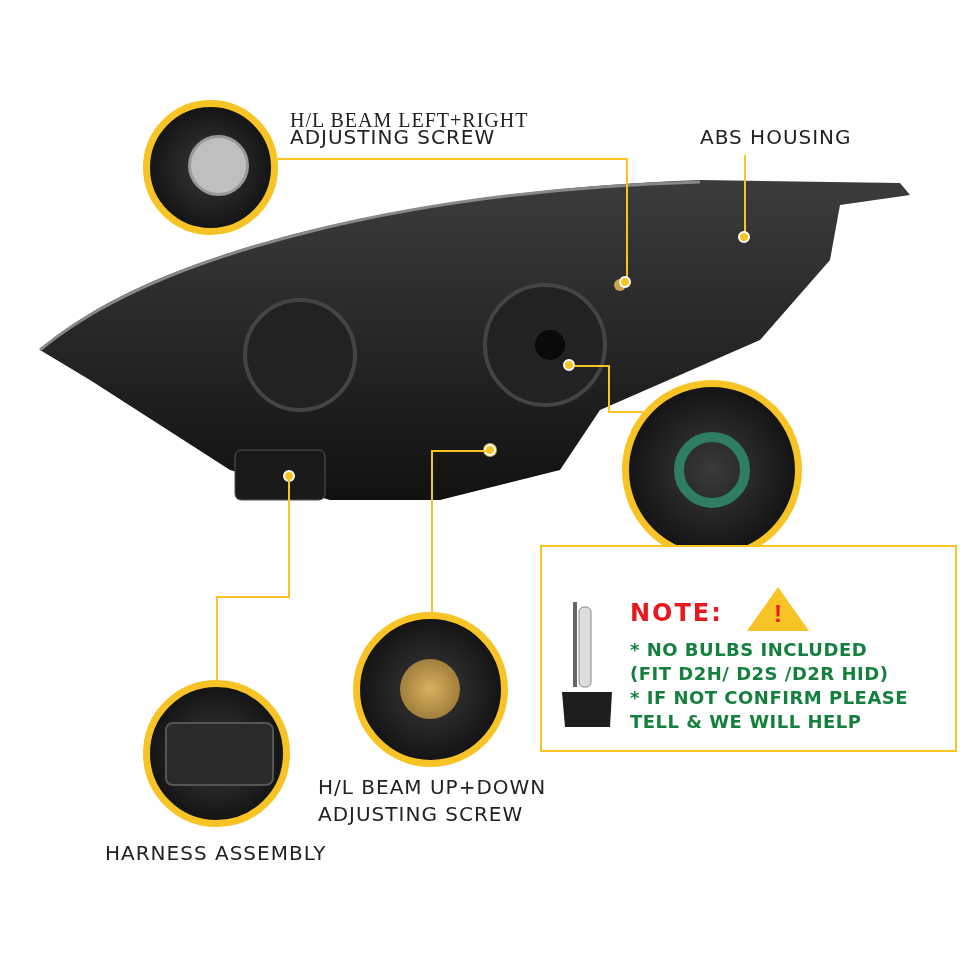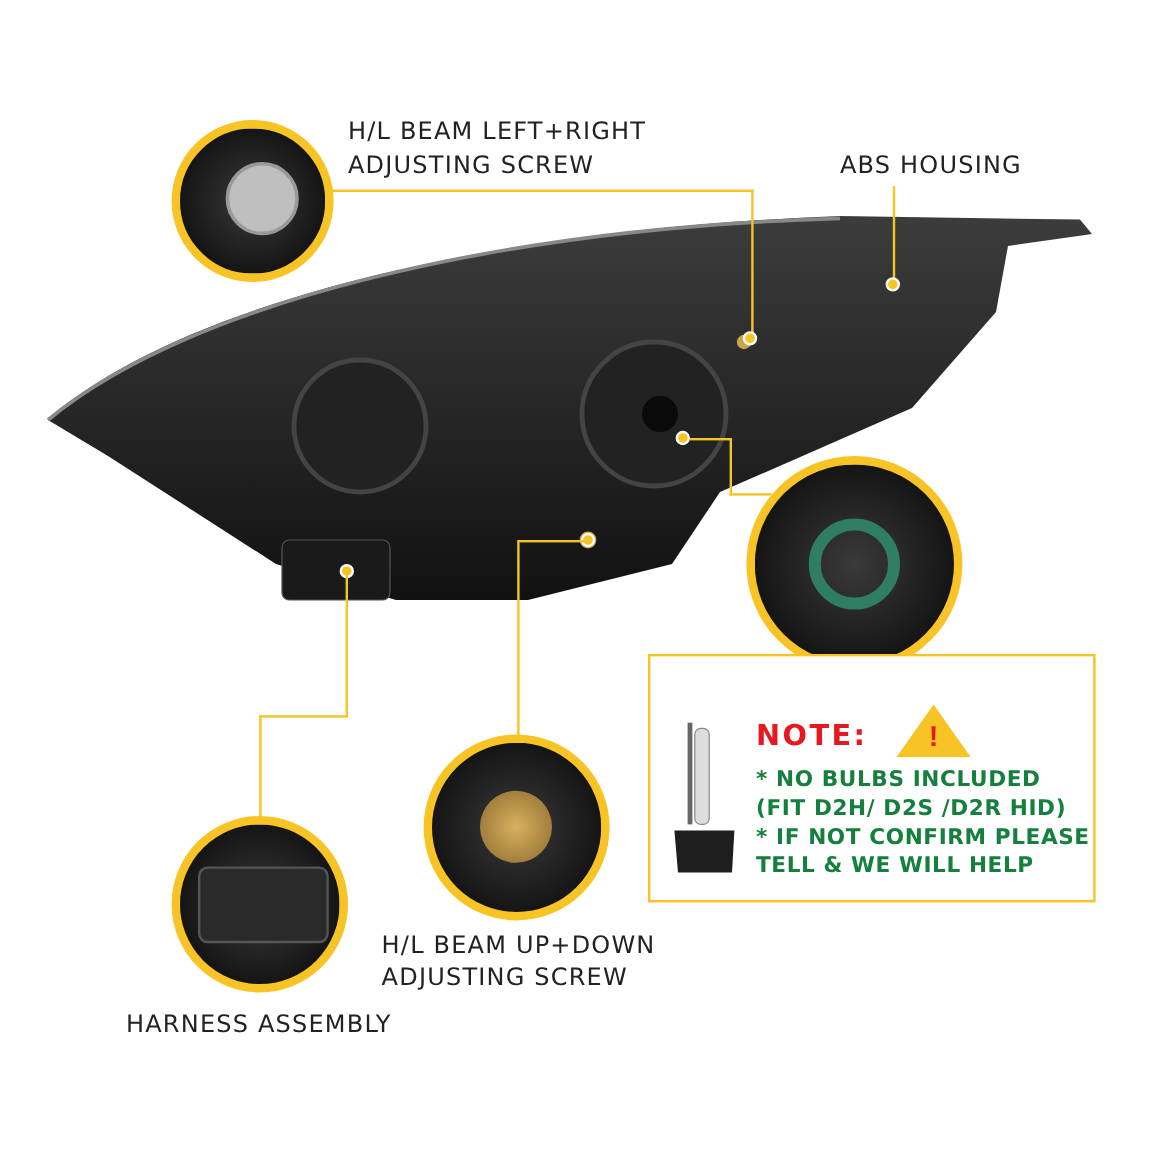--- a/index.html
+++ b/index.html
@@ -1,21 +1,21 @@
 <!DOCTYPE html>
 <html><head>
 <meta charset="utf-8">
 <style>
   html,body{margin:0;padding:0;background:#fff;}
   #stage{position:relative;width:960px;height:960px;overflow:hidden;background:#fff;font-family:"DejaVu Sans","Liberation Sans",sans-serif;}
   .lbl{position:absolute;color:#222;font-size:20px;letter-spacing:1px;line-height:26px;white-space:nowrap;}
   .line{position:absolute;background:#f7c325;}
   .dot{position:absolute;width:12px;height:12px;border-radius:50%;background:#f7c325;border:2px solid #fff;box-sizing:border-box;}
   .circle{position:absolute;border-radius:50%;border:7px solid #f7c325;background:radial-gradient(circle at 50% 50%,#3a3a3a 0%,#151515 70%,#0a0a0a 100%);box-sizing:border-box;overflow:hidden;}
-  .note-box{position:absolute;left:540px;top:545px;width:373px;height:207px;border:2px solid #f7c325;box-sizing:border-box;background:#fff;}
+  .note-box{position:absolute;left:540px;top:545px;width:417px;height:207px;border:2px solid #f7c325;box-sizing:border-box;background:#fff;}
   .note-title{position:absolute;left:88px;top:52px;color:#e5191f;font-weight:bold;font-size:24px;letter-spacing:2px;}
   .note-line{position:absolute;left:88px;color:#15803d;font-weight:bold;font-size:18px;letter-spacing:0.5px;white-space:nowrap;}
 </style>
 </head>
 <body>
 
 <div id="stage">
 
   <svg style="position:absolute;left:0;top:0" width="960" height="960">
     <defs>
@@ -30,21 +30,21 @@
     <circle cx="300" cy="355" r="55" fill="#222" stroke="#444" stroke-width="4"></circle>
     <circle cx="545" cy="345" r="60" fill="#222" stroke="#444" stroke-width="4"></circle>
     <circle cx="550" cy="345" r="15" fill="#0a0a0a"></circle>
     <circle cx="620" cy="285" r="6" fill="#c9a44a"></circle>
     <circle cx="490" cy="450" r="7" fill="#c9a44a"></circle>
   </svg>
 
   <div class="circle" style="left:143px;top:100px;width:135px;height:135px;">
     <div style="position:absolute;left:38px;top:28px;width:55px;height:55px;border-radius:50%;background:#bfbfbf;border:3px solid #999;"></div>
   </div>
-  <div class="lbl" style="left:290px;top:96px;">H/L BEAM LEFT+RIGHT</div>
+  <div class="lbl" style="left:290px;top:107px;font-family:Liberation Serif, serif;">H/L BEAM LEFT+RIGHT</div>
   <div class="lbl" style="left:290px;top:124px;">ADJUSTING SCREW</div>
   <div class="line" style="left:275px;top:158px;width:353px;height:2px;"></div>
   <div class="line" style="left:626px;top:158px;width:2px;height:120px;"></div>
   <div class="dot" style="left:619px;top:276px;"></div>
 
   <div class="lbl" style="left:700px;top:124px;">ABS HOUSING</div>
   <div class="line" style="left:744px;top:155px;width:2px;height:78px;"></div>
   <div class="dot" style="left:738px;top:231px;"></div>
 
   <div class="dot" style="left:563px;top:359px;"></div>

